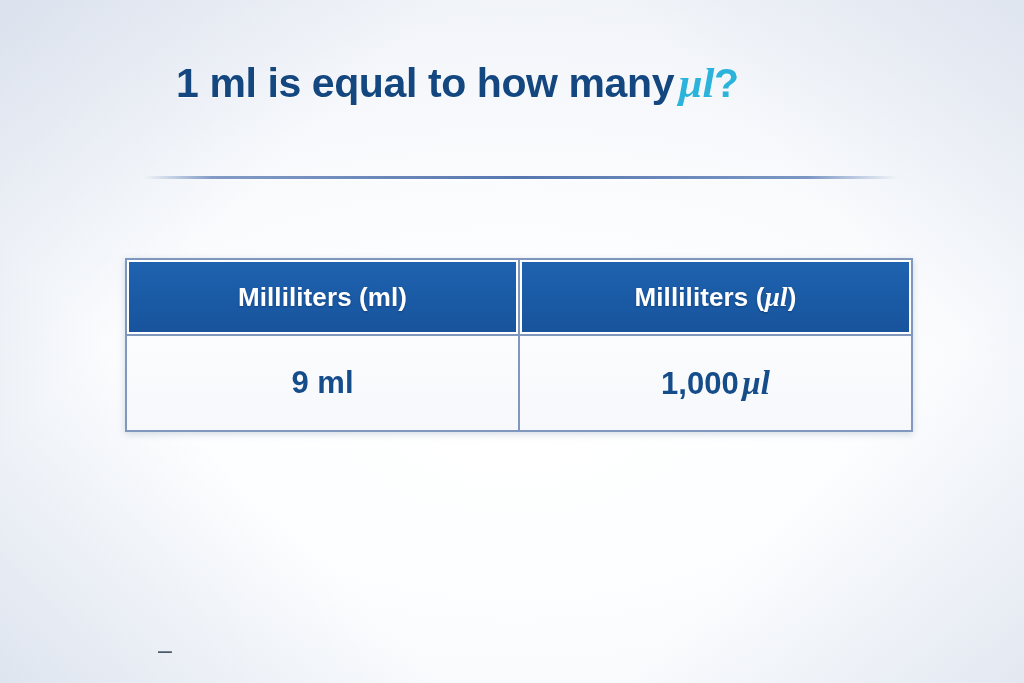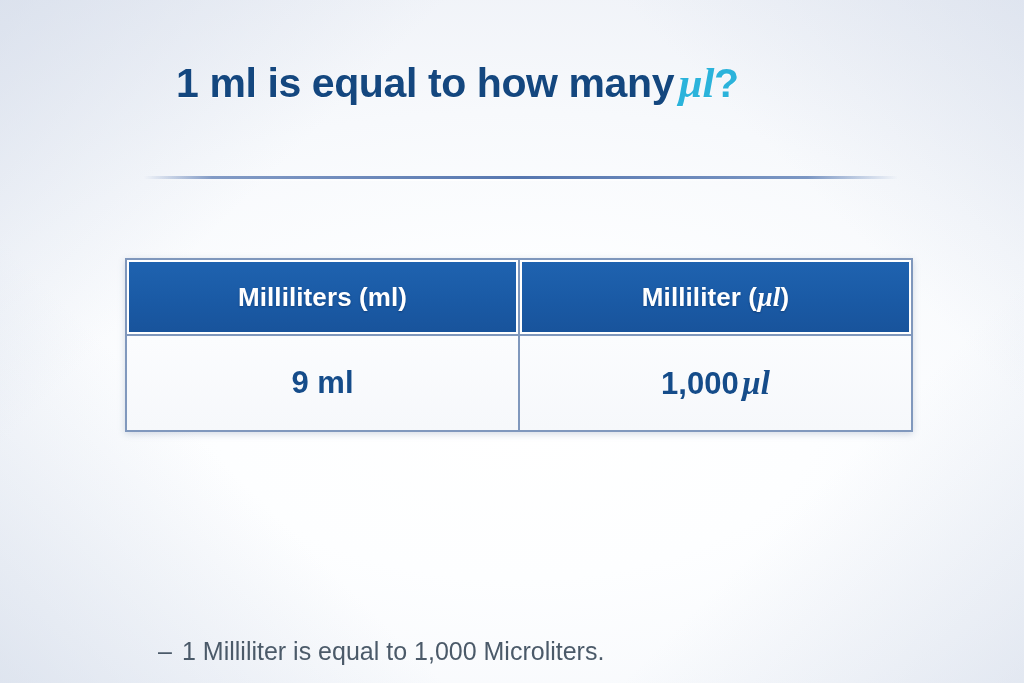--- a/index.html
+++ b/index.html
@@ -175,42 +175,41 @@
   <div class="title-rule"></div>
 
   <div class="table-wrap">
     <table class="conv">
       <thead>
         <tr>
           <th>
             <span>Milliliters (ml)</span>
           </th>
           <th>
-            <span>Milliliter (</span><span class="mu">µl</span><span>)</span>
+            <span>Milliliters (</span><span class="mu">µl</span><span>)</span>
           </th>
         </tr>
       </thead>
       <tbody>
         <tr>
           <td>
             <span>9 ml</span>
           </td>
           <td>
             <span>1,000</span><span class="mu">µl</span>
           </td>
         </tr>
       </tbody>
     </table>
   </div>
 
   <div class="bullets">
 
     <div class="bullet">
       <span class="dash">–</span>
-      <span class="btext"><span>1 Milliliter is equal to 1,000 Microliters.</span><span class="mu"></span><span></span></span>
     </div>
 
     <div class="bullet">
       <span class="dash">–</span>
       <span class="btext"><span>1 ml = 1,000 </span><span class="mu">µl</span><span>.</span></span>
     </div>
 
   </div>
 
 </div>

